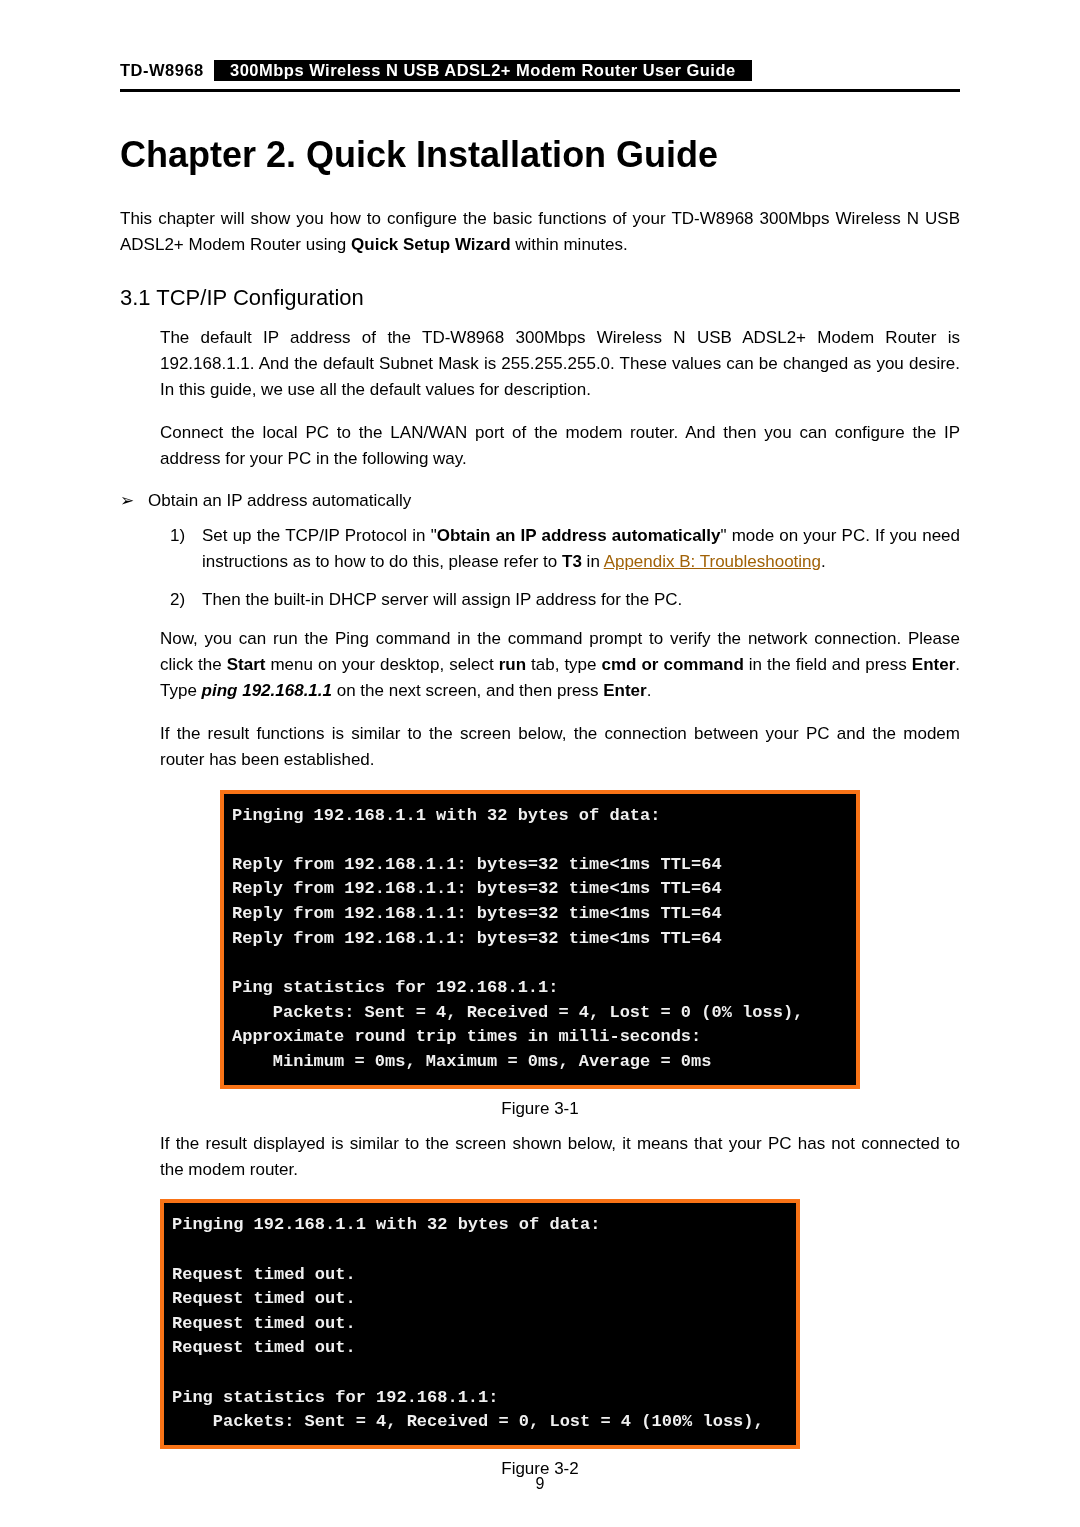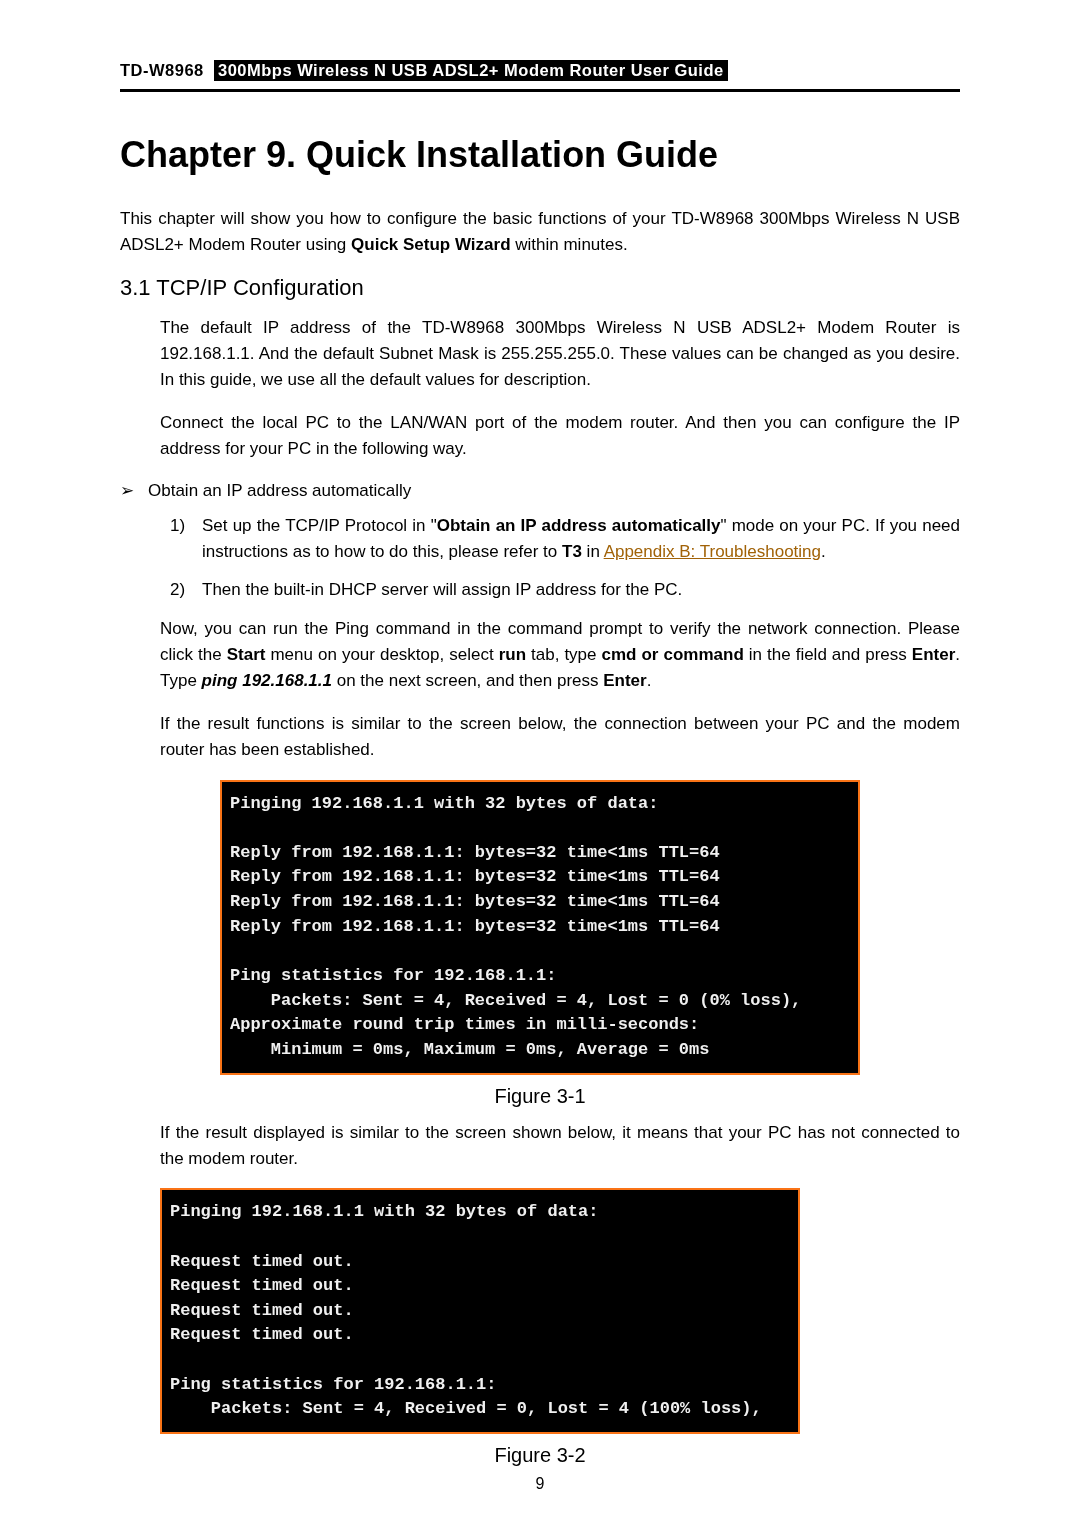--- a/index.html
+++ b/index.html
@@ -22,21 +22,21 @@
     h1.chapter {
       font-size: 36px;
       font-weight: bold;
       margin-top: 42px;
       margin-bottom: 30px;
     }
     .intro {
       font-size: 17px;
       line-height: 1.55;
       text-align: justify;
-      margin-bottom: 16px;
+      margin-bottom: 26px;
     }
     .bold { font-weight: bold; }
     h2.section {
       font-size: 22px;
       font-weight: normal;
       margin-bottom: 14px;
     }
     p.body {
       font-size: 17px;
       line-height: 1.55;
@@ -68,55 +68,55 @@
       background: #000;
       color: #f0f0f0;
       font-family: "Courier New", monospace;
       font-size: 17px;
       font-weight: bold;
       line-height: 1.45;
       padding: 10px 8px;
       white-space: pre;
       margin: 14px auto 8px auto;
       width: 640px;
-      border: 2px solid #f97316;
+      border: 4px solid #f97316;
     }
     .terminal2 {
       width: 640px;
       margin-left: 40px;
     }
     .fig-caption {
       text-align: center;
-      font-size: 20px;
+      font-size: 17px;
       margin: 10px 0 12px 0;
     }
     .page-num {
       position: absolute;
       bottom: 34px;
       width: 1080px;
       left: 0;
       text-align: center;
       font-size: 16px;
     }
     .header-block {
       background: #000;
       color: #fff;
       display: inline-block;
-      padding: 1px 4px;
+      padding: 1px 16px;
     }
   </style>
 </head>
 <body>
 
 <div class="header-bar">
   <span>TD-W8968</span>&nbsp;
   <span class="header-block">300Mbps Wireless N USB ADSL2+ Modem Router User Guide</span>
 </div>
 
-<h1 class="chapter">Chapter 9. Quick Installation Guide</h1>
+<h1 class="chapter">Chapter 2. Quick Installation Guide</h1>
 
 <p class="intro">
   <span>This chapter will show you how to configure the basic functions of your TD-W8968 300Mbps Wireless N USB ADSL2+ Modem Router using </span><span class="bold">Quick Setup Wizard</span><span> within minutes.</span>
 </p>
 
 <h2 class="section">3.1  TCP/IP Configuration</h2>
 
 <p class="body">The default IP address of the TD-W8968 300Mbps Wireless N USB ADSL2+ Modem Router is 192.168.1.1. And the default Subnet Mask is 255.255.255.0. These values can be changed as you desire. In this guide, we use all the default values for description.</p>
 <p class="body">Connect the local PC to the LAN/WAN port of the modem router. And then you can configure the IP address for your PC in the following way.</p>
 

